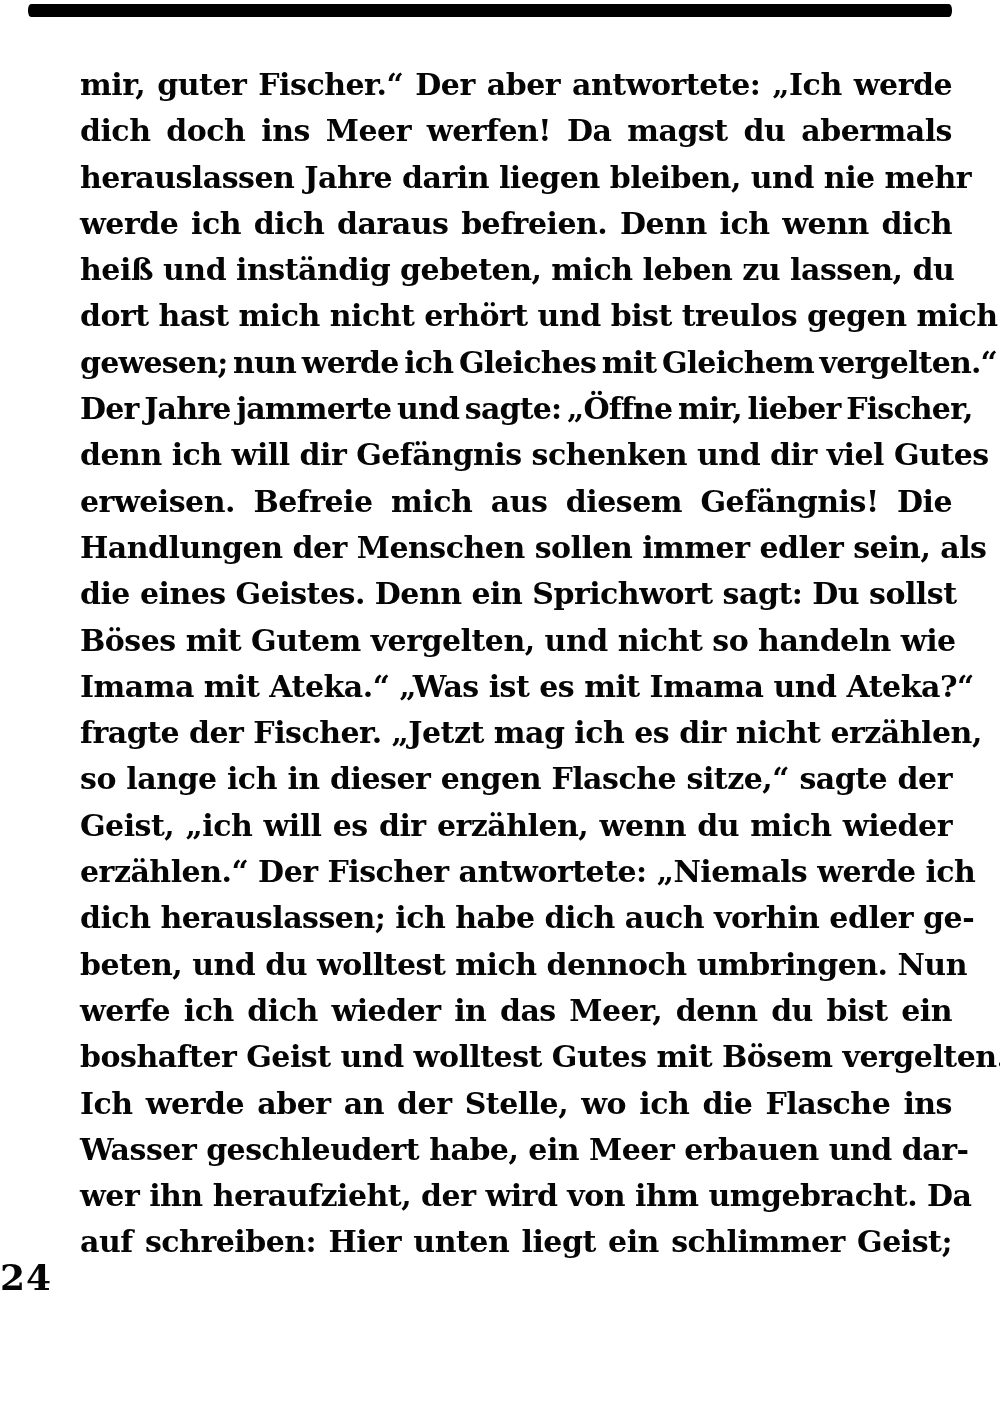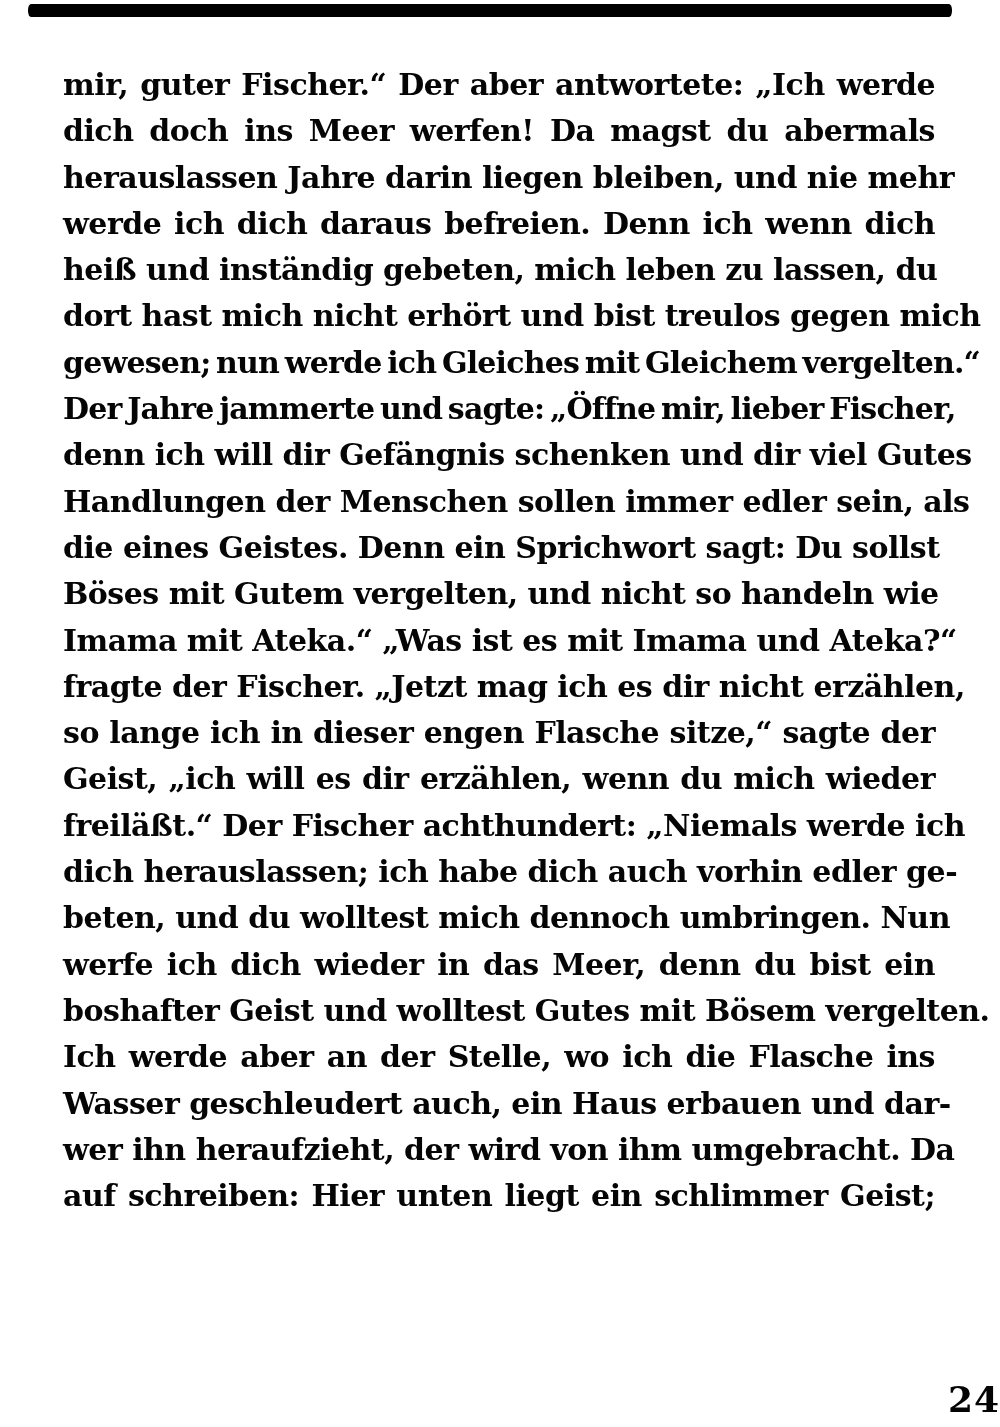--- a/index.html
+++ b/index.html
@@ -37,63 +37,65 @@
     font-size: 30px;
     font-weight: 600;
     line-height: 46.3px;
     letter-spacing: -0.5px;
     white-space: nowrap;
     text-align: justify;
     text-align-last: justify;
     -moz-text-align-last: justify;
     width: 100%;
     overflow: visible;
+    margin-left: 17px;
   }
   
   .line.tight {
     word-spacing: -4px;
     letter-spacing: -0.8px;
   }
   .pagenum {
     position: absolute;
     left: 0;
-    top: 1378px;
+    top: 1256px;
     width: 1000px;
-    text-align: right;
+    text-align: left;
     font-size: 36px;
     font-weight: 700;
     letter-spacing: 1px;
   }
 </style>
 </head>
 <body>
 
 <div class="page">
   <div class="top-rule"></div>
   <div class="textblock">
       <div class="line">mir, guter Fischer.“  Der aber antwortete: „Ich werde</div>
       <div class="line">dich doch ins Meer werfen!  Da magst du abermals</div>
       <div class="line">herauslassen Jahre darin liegen bleiben, und nie mehr</div>
       <div class="line">werde ich dich daraus befreien.  Denn ich wenn dich</div>
       <div class="line">heiß und inständig gebeten, mich leben zu lassen, du</div>
       <div class="line">dort hast mich nicht erhört und bist treulos gegen mich</div>
       <div class="line tight">gewesen; nun werde ich Gleiches mit Gleichem vergelten.“</div>
       <div class="line tight">Der Jahre jammerte und sagte: „Öffne mir, lieber Fischer,</div>
       <div class="line">denn ich will dir Gefängnis schenken und dir viel Gutes</div>
+      <div class="line">erweisen.  Befreie mich aus diesem Gefängnis!  Die</div>
       <div class="line">Handlungen der Menschen sollen immer edler sein, als</div>
       <div class="line">die eines Geistes.  Denn ein Sprichwort sagt: Du sollst</div>
       <div class="line">Böses mit Gutem vergelten, und nicht so handeln wie</div>
       <div class="line">Imama mit Ateka.“  „Was ist es mit Imama und Ateka?“</div>
       <div class="line">fragte der Fischer.  „Jetzt mag ich es dir nicht erzählen,</div>
       <div class="line">so lange ich in dieser engen Flasche sitze,“ sagte der</div>
       <div class="line">Geist, „ich will es dir erzählen, wenn du mich wieder</div>
-      <div class="line">freiläßt.“  Der Fischer achthundert: „Niemals werde ich</div>
+      <div class="line">erzählen.“  Der Fischer antwortete: „Niemals werde ich</div>
       <div class="line">dich herauslassen; ich habe dich auch vorhin edler ge-</div>
       <div class="line">beten, und du wolltest mich dennoch umbringen.  Nun</div>
       <div class="line">werfe ich dich wieder in das Meer, denn du bist ein</div>
       <div class="line">boshafter Geist und wolltest Gutes mit Bösem vergelten.</div>
       <div class="line">Ich werde aber an der Stelle, wo ich die Flasche ins</div>
-      <div class="line">Wasser geschleudert auch, ein Haus erbauen und dar-</div>
+      <div class="line">Wasser geschleudert habe, ein Meer erbauen und dar-</div>
       <div class="line">wer ihn heraufzieht, der wird von ihm umgebracht.  Da</div>
       <div class="line">auf schreiben: Hier unten liegt ein schlimmer Geist;</div>
     </div>
   <div class="pagenum">24</div>
 </div>
 
 </body></html>

